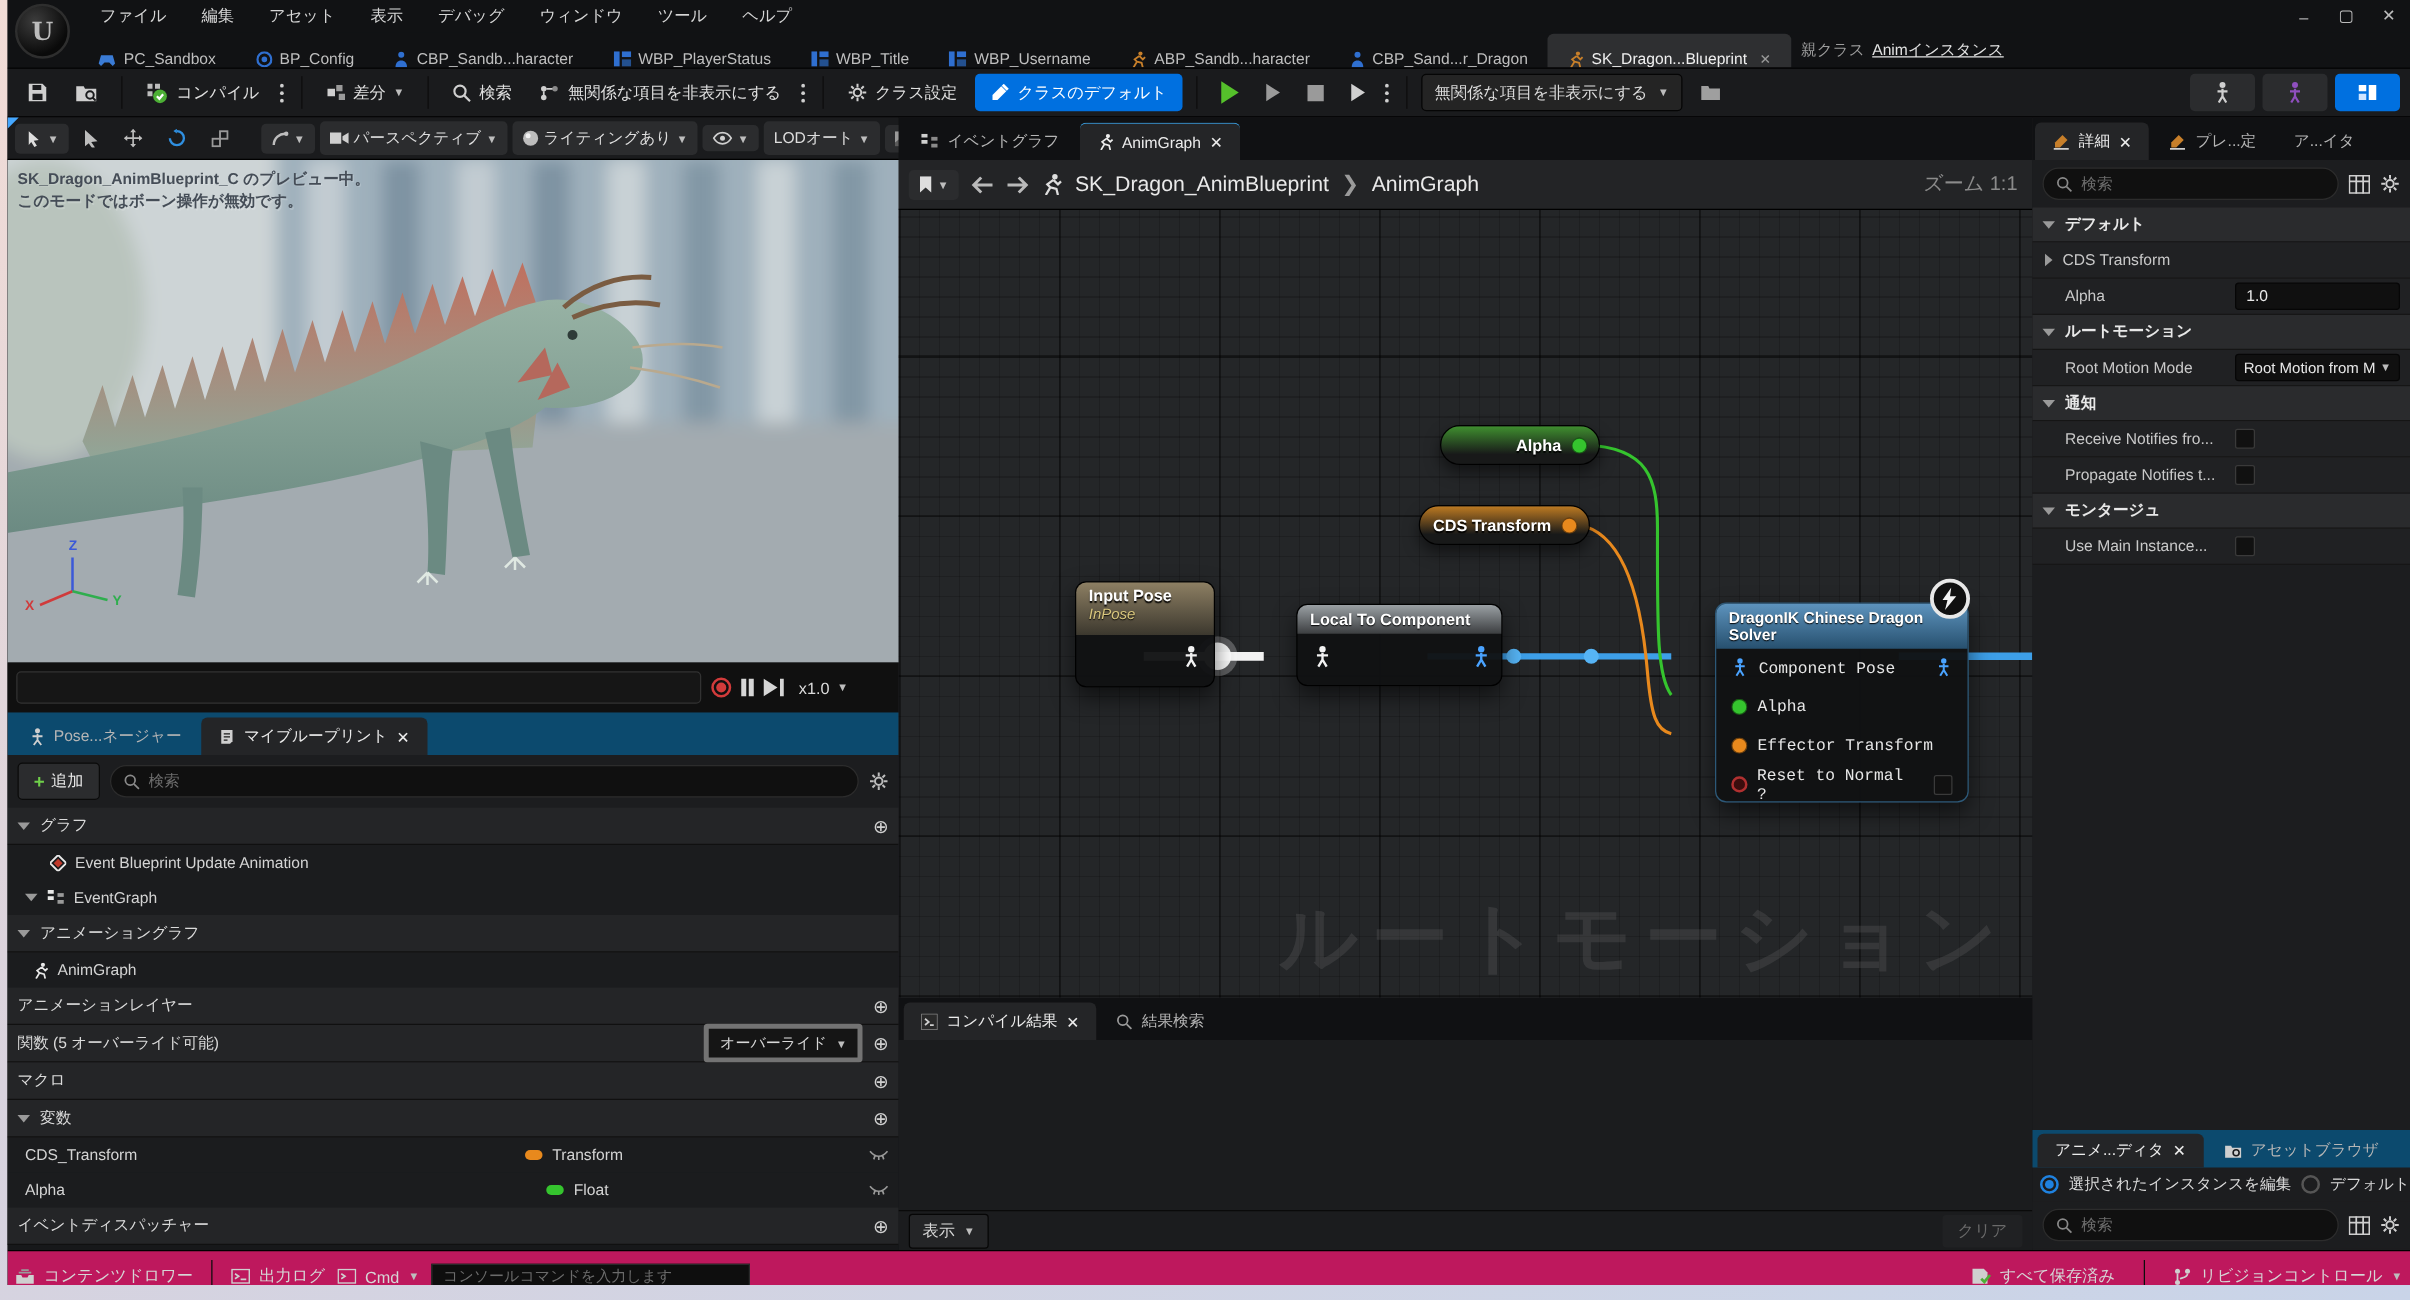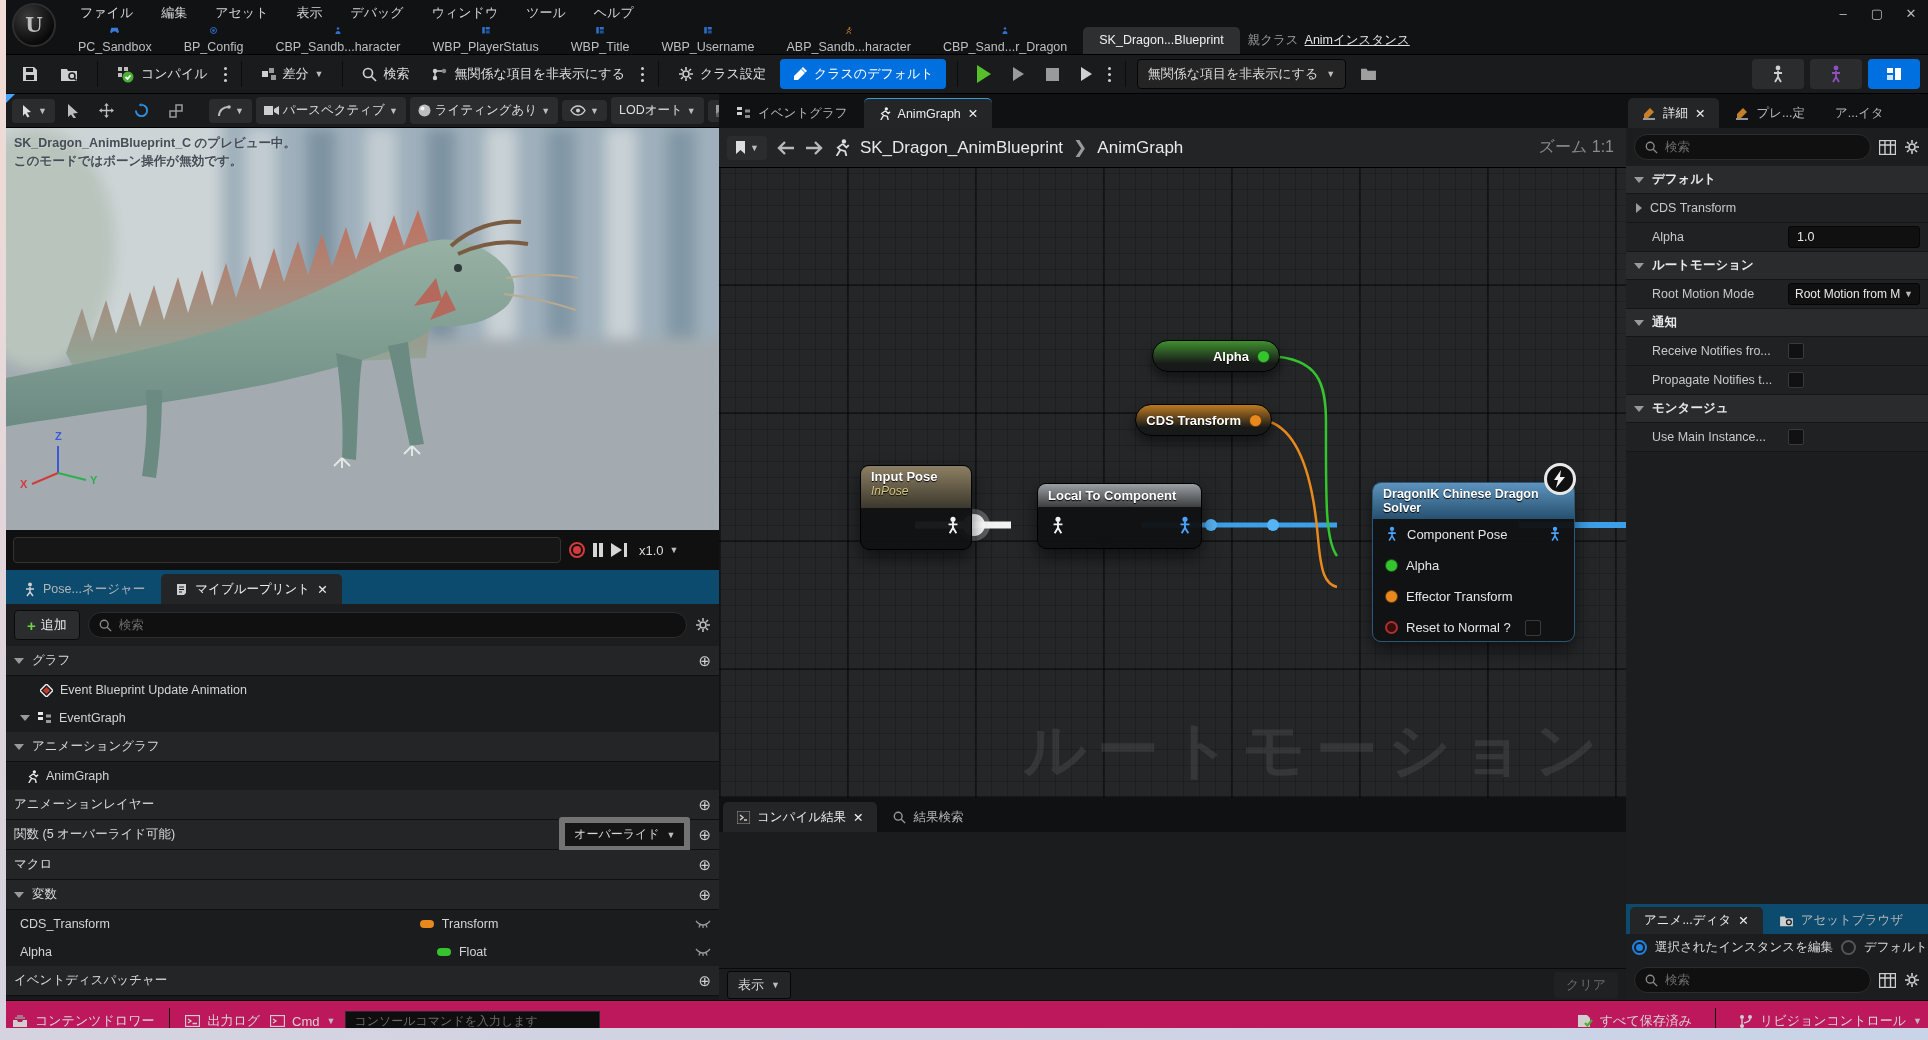--- a/index.html
+++ b/index.html
@@ -13,21 +13,21 @@
   .menu-bar { left:0; top:0; right:0; height:26px; background:#111214; display:flex; align-items:center; }
   .logo { position:absolute; left:6px; top:3px; width:44px; height:44px; border-radius:50%;
           background:radial-gradient(circle at 35% 30%,#3c3c3c,#0a0a0a 70%); border:2px solid #2e2e2e; z-index:5;
           display:flex; align-items:center; justify-content:center; color:#bdbdbd; font-weight:bold; font-size:20px; font-family:"DejaVu Serif",serif;}
   .menu-items { display:flex; gap:4px; margin-left:62px; }
   .menu-item { padding:4px 12px; color:#d6d6d6; cursor:default; }
   .win-controls { margin-left:auto; display:flex; }
   .win-btn { width:34px; height:24px; display:flex; align-items:center; justify-content:center; color:#bbb; font-size:13px; }
 
   .asset-tab-bar { left:0; top:26px; right:0; height:28px; background:#111214; display:flex; align-items:flex-end; padding-left:56px; }
-  .atab { height:27px; display:flex; align-items:center; gap:6px; padding:0 16px; color:#bfbfbf; font-size:12.5px; white-space:nowrap;flex-direction:column; }
+  .atab { height:27px; display:flex; align-items:flex-end; gap:6px; padding:0 16px; color:#bfbfbf; font-size:12.5px; white-space:nowrap; }
   .atab.active { background:#2e2f31; border-radius:5px 5px 0 0; color:#f0f0f0; }
   .atab .close { color:#9a9a9a; margin-left:4px; font-size:11px; }
   .parent-class { margin-left:8px; display:flex; align-items:flex-start; gap:6px; color:#9c9c9c; font-size:12.5px; padding-bottom:5px;}
   .parent-class b { color:#e3e3e3; font-weight:normal; text-decoration:underline; }
 
   .toolbar { left:0; top:54px; right:0; height:40px; background:#1a1b1d; border-top:1px solid #000; border-bottom:1px solid #000;
              display:flex; align-items:center; padding:0 8px; gap:6px; }
   .tb-sep { width:1px; height:26px; background:#0c0c0c; margin:0 5px; }
   .tb-btn { display:flex; align-items:center; gap:6px; padding:6px 8px; border-radius:4px; color:#e0e0e0; white-space:nowrap; }
   .tb-btn.primary { background:#0070e0; color:#fff; padding:6px 12px; }
@@ -73,21 +73,21 @@
   .searchpill input { flex:1; background:transparent; border:none; outline:none; color:#d8d8d8; font-size:12.5px; font-family:inherit;}
   .searchpill input::placeholder { color:#6d6d6d; }
   .sec-hdr { height:30px; display:flex; align-items:center; background:#242527; border-bottom:1px solid #101010; padding:0 8px; color:#dadada; font-size:12.5px; position:relative;}
   .sec-hdr .plus { margin-left:auto; color:#cfcfcf; font-size:15px; }
   .tri-down { width:0; height:0; border-top:6px solid #9a9a9a; border-left:5px solid transparent; border-right:5px solid transparent; margin-right:8px;}
   .tri-right { width:0; height:0; border-left:6px solid #9a9a9a; border-top:5px solid transparent; border-bottom:5px solid transparent; margin-right:8px;}
   .mbp-row { height:28px; display:flex; align-items:center; padding:0 8px 0 14px; color:#d4d4d4; font-size:12.5px; background:#1b1c1e;}
   .mbp-row.indent { padding-left:34px; }
   .type-pill { width:14px; height:8px; border-radius:4px; margin-right:8px; }
   .eye-closed { margin-left:auto; color:#9a9a9a; }
-  .ovr-btn { margin-left:auto; display:flex; align-items:center; gap:7px; background:#151515; border:6px solid #737373; border-radius:3px; padding:3px 9px; color:#d8d8d8; font-size:12px;}
+  .ovr-btn { margin-left:auto; display:flex; align-items:center; gap:7px; background:#151515; border:4px solid #737373; border-radius:3px; padding:3px 9px; color:#d8d8d8; font-size:12px;}
 
   
   .graph-panel { left:713px; top:94px; width:907px; height:906px; background:#1a1b1d; }
   .gtabs { height:34px; background:#101113; display:flex; align-items:flex-end; padding-left:4px; gap:2px; }
   .crumb-bar { height:40px; background:#232426; border-bottom:1px solid #000; display:flex; align-items:center; padding:0 8px; gap:10px; position:relative;}
   .crumb-bar .nav { color:#b9b9b9; font-size:16px; }
   .crumb { color:#e9e9e9; font-size:17px; display:flex; gap:10px; align-items:center;}
   .crumb .gt { color:#9a9a9a; }
   .zoomlbl { position:absolute; right:12px; top:9px; color:#8b8b8b; font-size:16px; }
   .canvas { position:relative; height:630px; background-color:#242628; overflow:hidden;
@@ -96,21 +96,21 @@
       repeating-linear-gradient(90deg, rgba(0,0,0,0.18) 0 1px, transparent 1px 16px),
       repeating-linear-gradient(0deg, rgba(0,0,0,0.4) 0 2px, transparent 2px 128px),
       repeating-linear-gradient(90deg, rgba(0,0,0,0.4) 0 2px, transparent 2px 128px); }
   .watermark { position:absolute; right:18px; top:540px; font-size:62px; letter-spacing:10px; color:rgba(150,150,150,0.16); font-weight:bold; }
   .gnode { position:absolute; background:rgba(17,18,19,0.96); border:1px solid #000; border-radius:9px;
            box-shadow:0 8px 18px rgba(0,0,0,0.55); color:#e6e6e6; font-size:13px;margin-left:46px; }
   .gnode .hdr { border-radius:8px 8px 0 0; padding:4px 10px; font-weight:bold; color:#fff; text-shadow:0 1px 1px #000;}
   .pill { position:absolute; height:32px; border-radius:16px; border:1px solid #000; box-shadow:0 6px 12px rgba(0,0,0,0.5);
           display:flex; align-items:center; justify-content:flex-end; gap:8px; padding:0 9px; font-weight:bold; color:#fff; text-shadow:0 1px 1px #000;}
   .pin-c { width:13px; height:13px; border-radius:50%; border:1px solid #0008; }
-  .pinrow { display:flex; align-items:center; gap:8px; padding:0 12px; height:31px; }
+  .pinrow { display:flex; align-items:center; gap:8px; padding:0 12px; height:31px;font-family:Liberation Mono, monospace; }
   .badge { position:absolute; width:32px; height:32px; border-radius:50%; background:#101010; border:3px solid #e8e8e8;
            display:flex; align-items:center; justify-content:center; z-index:4;}
 
   .results-tabs { height:34px; background:#101113; display:flex; align-items:flex-end; padding-left:4px; gap:2px;}
   .results-body { height:136px; background:#1b1c1e; }
   .results-footer { height:32px; background:#1b1c1e; border-top:1px solid #0a0a0a; display:flex; align-items:center; padding:0 8px;}
   .show-btn { display:flex; gap:7px; align-items:center; background:#242527; border:1px solid #060606; border-radius:3px; padding:4px 10px; color:#d8d8d8;}
   .clear-btn { margin-left:auto; color:#6a6a6a; padding:4px 12px; background:#202123; border-radius:3px;}
 
   

